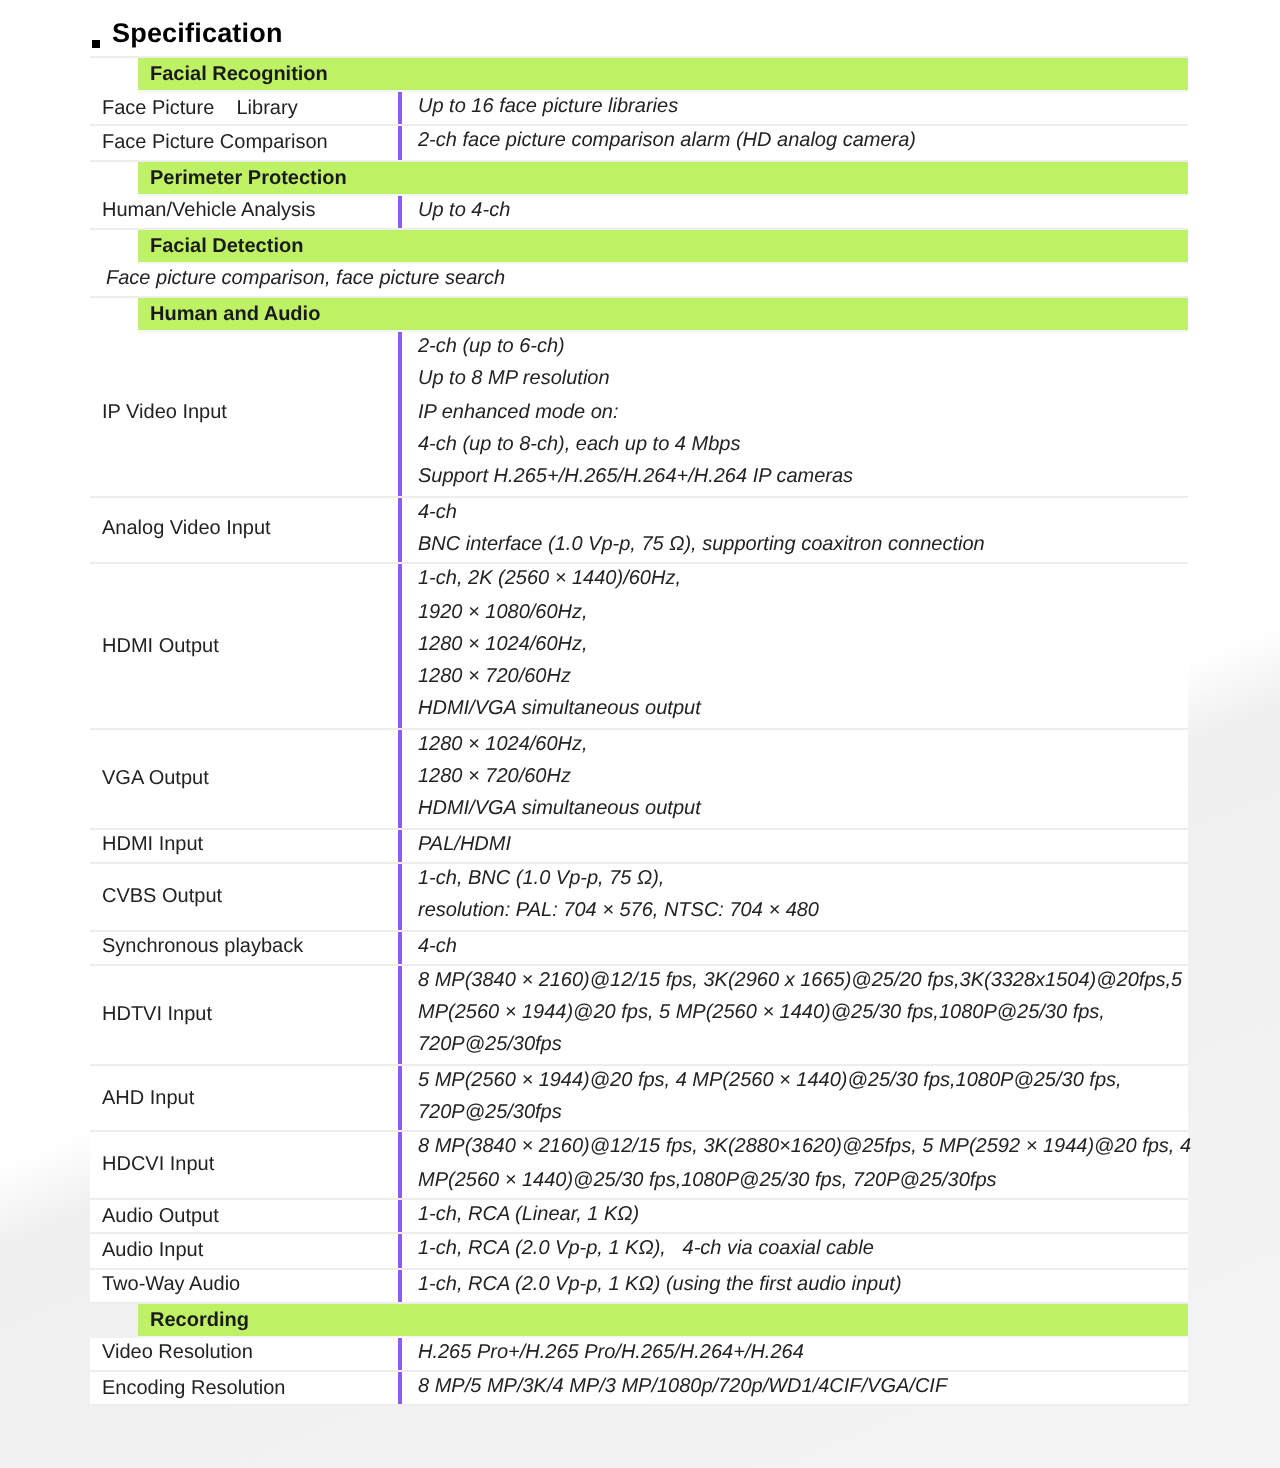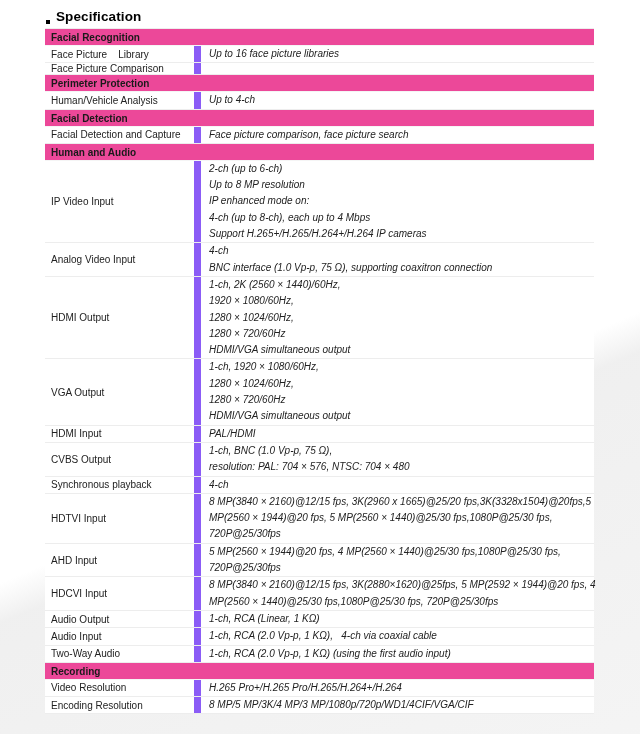--- a/index.html
+++ b/index.html
@@ -45,40 +45,41 @@
     letter-spacing: 0.1px;
   }
   .spec-table {
     position: relative;
     margin-left: 45px;
     width: 549px;
     border-top: 1px solid #ededed;
     font-size: 10px;
   }
   .section-header {
-    background: #ec4899;
+    background: #bef264;
     font-weight: 700;
     color: #1a1a1a;
     line-height: 15px;
     padding: 1px 6px 0 6px;
     border-bottom: 1px solid #f5f5f5;
     white-space: pre;
+    margin-left: 24px;
   }
   .row {
     display: flex;
     background: #ffffff;
     border-bottom: 1px solid #ededed;
   }
   .cell-label {
     width: 156px;
     flex: 0 0 auto;
     display: flex;
     align-items: center;
     padding: 0 4px 0 6px;
-    border-right: 7px solid #8b5cf6;
+    border-right: 2px solid #8b5cf6;
     box-sizing: border-box;
     white-space: pre;
     color: #222222;
   }
   .cell-value {
     flex: 1;
     padding: 0 4px 0 8px;
     box-sizing: border-box;
   }
   .value-line {
@@ -101,31 +102,33 @@
   <div class="spec-table">
       <div class="section-header">Facial Recognition</div>
       <div class="row">
         <div class="cell-label">Face Picture    Library</div>
         <div class="cell-value">
           <div class="value-line">Up to 16 face picture libraries</div>
         </div>
       </div>
       <div class="row">
         <div class="cell-label">Face Picture Comparison</div>
+        <div class="cell-value">
+          <div class="value-line">2-ch face picture comparison alarm (HD analog camera)</div>
+        </div>
       </div>
       <div class="section-header">Perimeter Protection</div>
       <div class="row">
         <div class="cell-label">Human/Vehicle Analysis</div>
         <div class="cell-value">
           <div class="value-line">Up to 4-ch</div>
         </div>
       </div>
       <div class="section-header">Facial Detection</div>
       <div class="row">
-        <div class="cell-label">Facial Detection and Capture</div>
         <div class="cell-value">
           <div class="value-line">Face picture comparison, face picture search</div>
         </div>
       </div>
       <div class="section-header">Human and Audio</div>
       <div class="row">
         <div class="cell-label">IP Video Input</div>
         <div class="cell-value">
           <div class="value-line">2-ch (up to 6-ch)</div>
           <div class="value-line">Up to 8 MP resolution</div>
@@ -147,21 +150,20 @@
           <div class="value-line">1-ch, 2K (2560 × 1440)/60Hz,</div>
           <div class="value-line">1920 × 1080/60Hz,</div>
           <div class="value-line">1280 × 1024/60Hz,</div>
           <div class="value-line">1280 × 720/60Hz</div>
           <div class="value-line">HDMI/VGA simultaneous output</div>
         </div>
       </div>
       <div class="row">
         <div class="cell-label">VGA Output</div>
         <div class="cell-value">
-          <div class="value-line">1-ch, 1920 × 1080/60Hz,</div>
           <div class="value-line">1280 × 1024/60Hz,</div>
           <div class="value-line">1280 × 720/60Hz</div>
           <div class="value-line">HDMI/VGA simultaneous output</div>
         </div>
       </div>
       <div class="row">
         <div class="cell-label">HDMI Input</div>
         <div class="cell-value">
           <div class="value-line">PAL/HDMI</div>
         </div>

